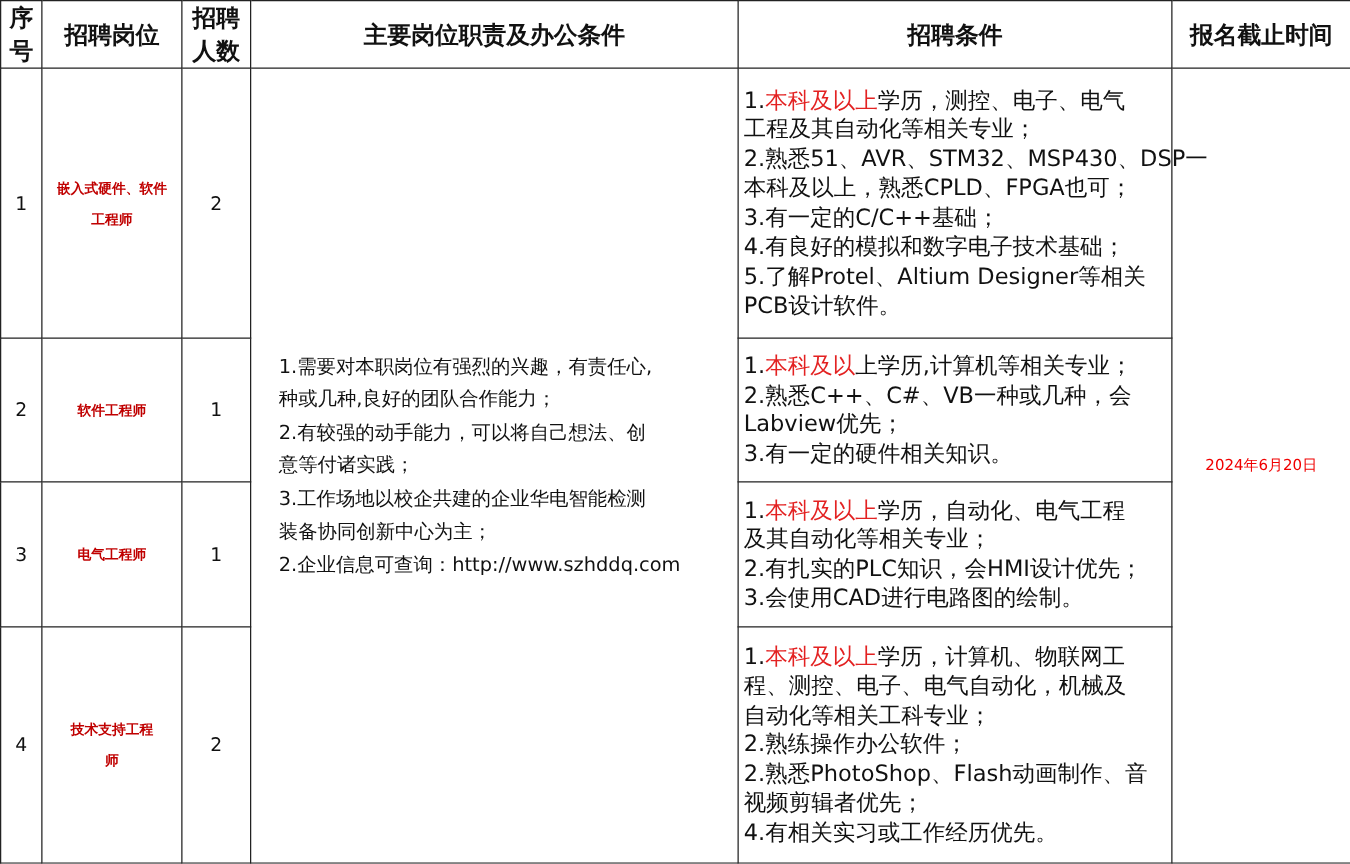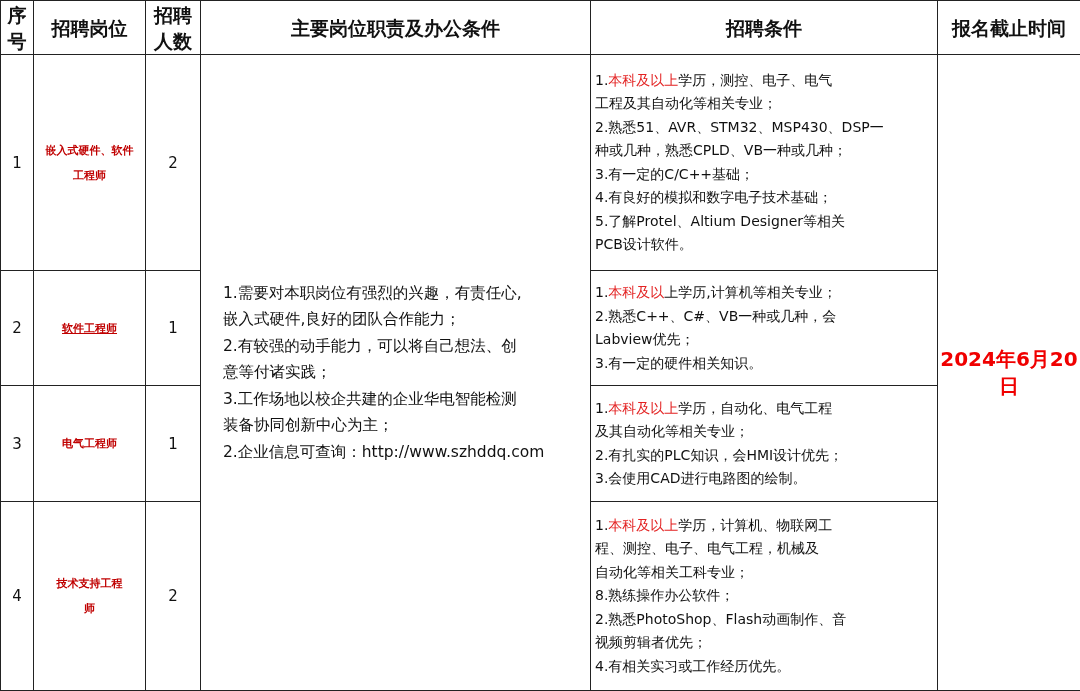--- a/index.html
+++ b/index.html
@@ -3,23 +3,23 @@
 <meta charset="utf-8">
 <style>
   html,body{margin:0;padding:0;background:#fff;}
   body{width:1080px;height:691px;overflow:hidden;font-family:"DejaVu Sans","Liberation Sans",sans-serif;color:#111;}
   table{border-collapse:collapse;table-layout:fixed;width:1080px;height:691px;}
   td,th{border:1.5px solid #222;padding:0;vertical-align:middle;}
   th{font-weight:bold;font-size:19px;text-align:center;line-height:26px;}
   .num{text-align:center;font-size:15px;}
   .pos{text-align:center;color:#c00000;font-weight:bold;font-size:11px;line-height:25px;padding:0 10px;}
   .duty{font-size:15.5px;line-height:26.5px;padding:0 22px;}
-  .req{font-size:14px;line-height:23.5px;padding:0 4px;}
+  .req{font-size:18px;line-height:23.5px;padding:0 4px;}
   .hl{color:#e32222;}
-  .deadline{text-align:center;color:#f00000;font-weight:bold;font-size:20px;}
+  .deadline{text-align:center;color:#f00000;font-weight:normal;font-size:12px;}
   .line{display:block;white-space:nowrap;}
 </style>
 </head>
 <body>
 
 <table>
   <colgroup>
     <col style="width:33px">
       <col style="width:112px">
       <col style="width:55px">
@@ -36,43 +36,43 @@
     <th>招聘条件</th>
     <th>报名截止时间</th>
   </tr>
 
   <tr style="height:212px">
     <td class="num">1</td>
     <td class="pos">嵌入式硬件、软件工程师</td>
     <td class="num">2</td>
     <td class="duty" rowspan="4">
       <span class="line">1.需要对本职岗位有强烈的兴趣，有责任心,</span>
-      <span class="line">嵌入式硬件,良好的团队合作能力；</span>
+      <span class="line">种或几种,良好的团队合作能力；</span>
       <span class="line">2.有较强的动手能力，可以将自己想法、创</span>
       <span class="line">意等付诸实践；</span>
       <span class="line">3.工作场地以校企共建的企业华电智能检测</span>
       <span class="line">装备协同创新中心为主；</span>
       <span class="line">2.企业信息可查询：http://www.szhddq.com</span>
     </td>
     <td class="req">
       <span class="line"><span>1.</span><span class="hl">本科及以上</span><span>学历，测控、电子、电气</span></span>
       <span class="line">工程及其自动化等相关专业；</span>
       <span class="line">2.熟悉51、AVR、STM32、MSP430、DSP一</span>
-      <span class="line">种或几种，熟悉CPLD、VB一种或几种；</span>
+      <span class="line">本科及以上，熟悉CPLD、FPGA也可；</span>
       <span class="line">3.有一定的C/C++基础；</span>
       <span class="line">4.有良好的模拟和数字电子技术基础；</span>
       <span class="line">5.了解Protel、Altium Designer等相关</span>
       <span class="line">PCB设计软件。</span>
     </td>
     <td class="deadline" rowspan="4">2024年6月20日</td>
   </tr>
 
   <tr style="height:113px">
     <td class="num">2</td>
-    <td class="pos"><span style="display:inline-block;width:72px;text-decoration:underline;">软件工程师</span></td>
+    <td class="pos"><span style="display:inline-block;width:72px;">软件工程师</span></td>
     <td class="num">1</td>
     <td class="req">
       <span class="line"><span>1.</span><span class="hl">本科及以</span><span>上学历,计算机等相关专业；</span></span>
       <span class="line">2.熟悉C++、C#、VB一种或几种，会</span>
       <span class="line">Labview优先；</span>
       <span class="line">3.有一定的硬件相关知识。</span>
     </td>
   </tr>
 
   <tr style="height:114px">
@@ -86,22 +86,22 @@
       <span class="line">3.会使用CAD进行电路图的绘制。</span>
     </td>
   </tr>
 
   <tr style="height:185px">
     <td class="num">4</td>
     <td class="pos"><span style="display:inline-block;width:72px;">技术支持工程师</span></td>
     <td class="num">2</td>
     <td class="req">
       <span class="line"><span>1.</span><span class="hl">本科及以上</span><span>学历，计算机、物联网工</span></span>
-      <span class="line">程、测控、电子、电气工程，机械及</span>
+      <span class="line">程、测控、电子、电气自动化，机械及</span>
       <span class="line">自动化等相关工科专业；</span>
-      <span class="line">8.熟练操作办公软件；</span>
+      <span class="line">2.熟练操作办公软件；</span>
       <span class="line">2.熟悉PhotoShop、Flash动画制作、音</span>
       <span class="line">视频剪辑者优先；</span>
       <span class="line">4.有相关实习或工作经历优先。</span>
     </td>
   </tr>
 </tbody>
   </table>
 
 </body></html>

